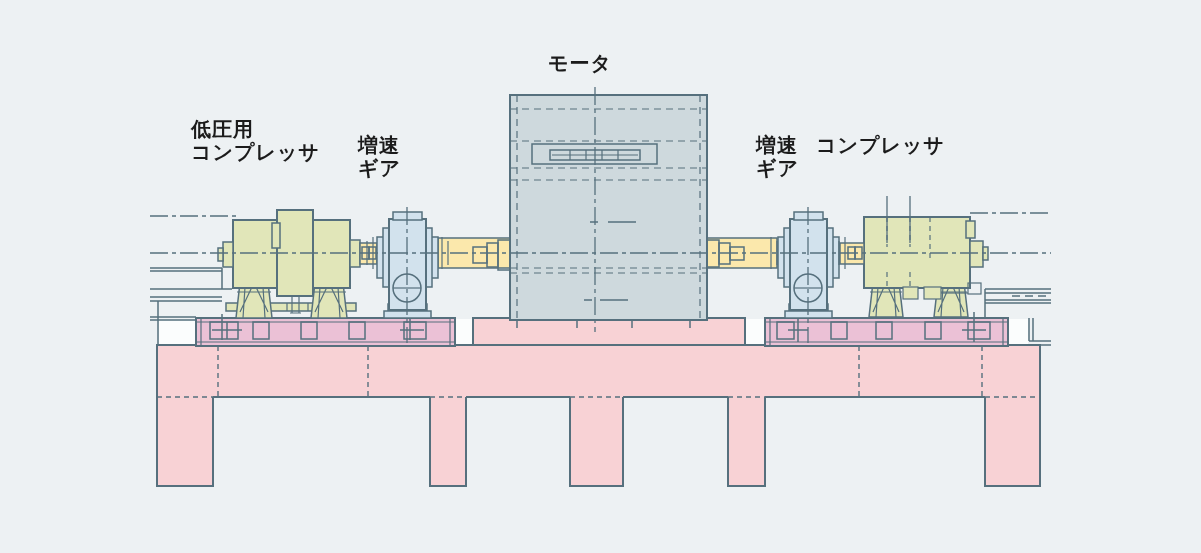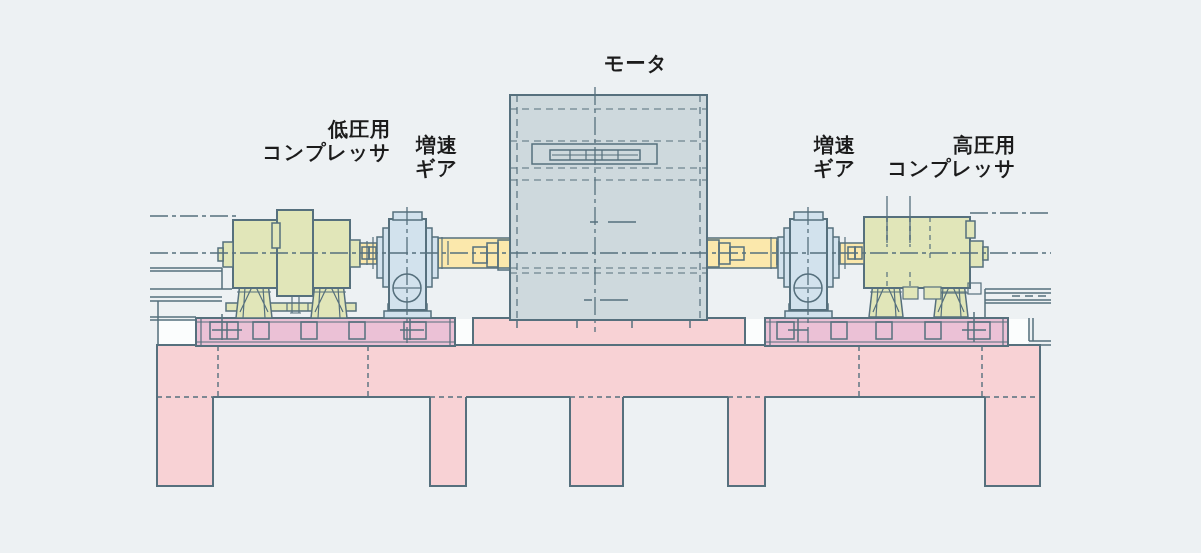--- a/index.html
+++ b/index.html
@@ -4,21 +4,21 @@
 <style>
   html,body{margin:0;padding:0;}
   .canvas{
     position:relative;width:1201px;height:553px;
     background:var(--background,#edf1f3);
     font-family:"Liberation Sans","DejaVu Sans",sans-serif;
     overflow:hidden;
   }
   .canvas svg{position:absolute;left:0;top:0;}
   .lbl{
-    position:absolute;text-align:right;font-weight:700;
+    position:absolute;text-align:left;font-weight:700;
     font-size:20px;line-height:23px;color:var(--text,#1b1b1b);
     letter-spacing:1px;white-space:nowrap;
   }
   .lbl span{display:block;}
 </style>
 </head>
 <body>
 
 <div class="canvas">
 
@@ -234,17 +234,16 @@
     <span>ギア</span>
   </div>
   <div class="lbl" style="left:548px;top:52px;width:120px;">
     <span>モータ</span>
   </div>
   <div class="lbl" style="left:756px;top:134px;width:100px;">
     <span>増速</span>
     <span>ギア</span>
   </div>
   <div class="lbl" style="left:816px;top:134px;width:200px;">
-    <span>高圧用</span>
     <span>コンプレッサ</span>
   </div>
 
 </div>
 
 </body></html>

